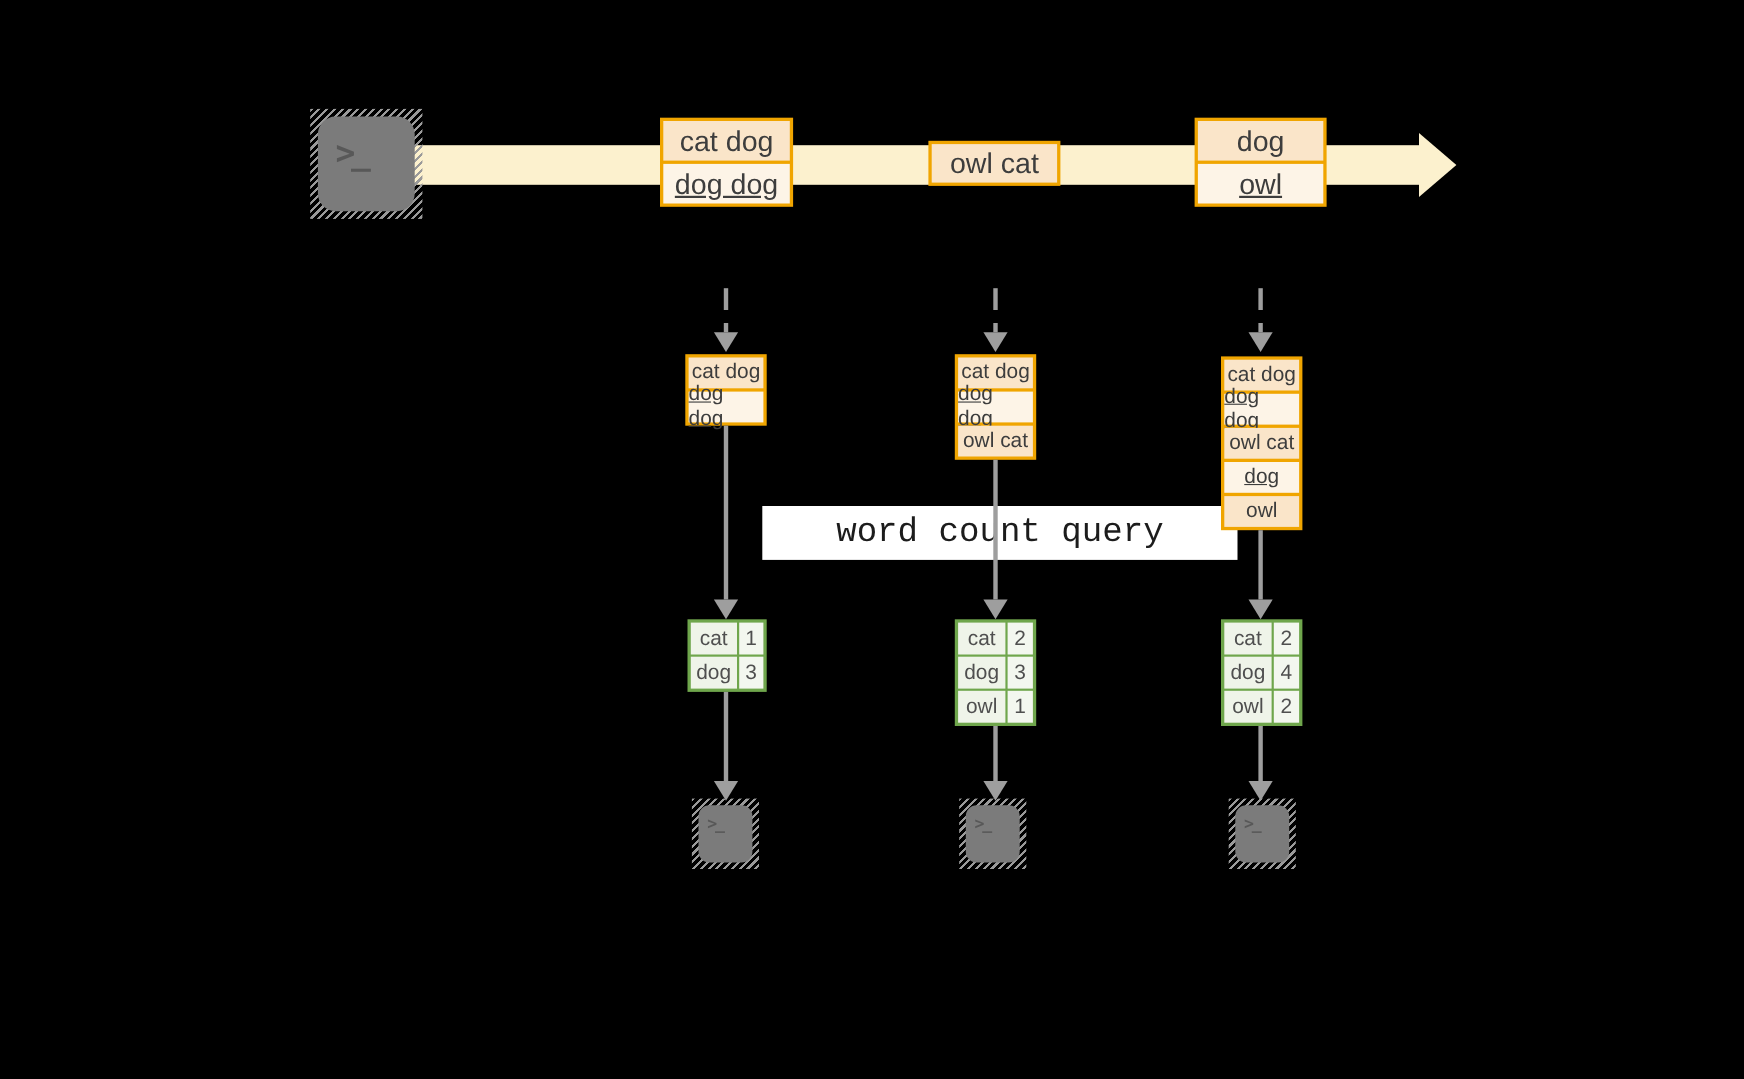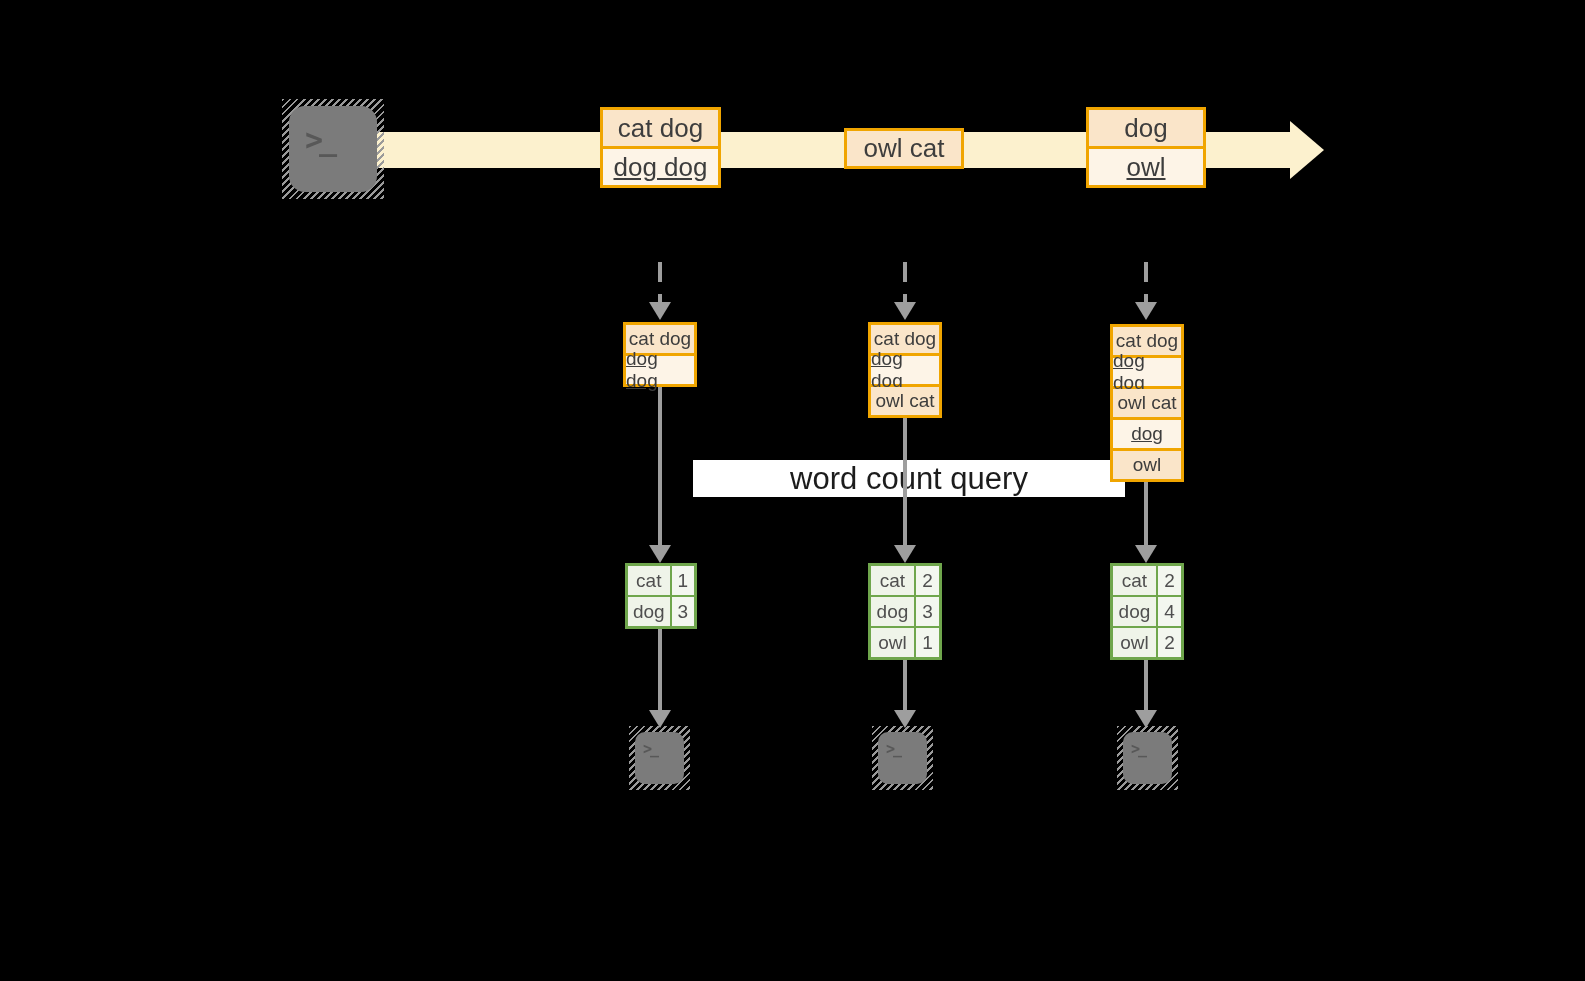--- a/index.html
+++ b/index.html
@@ -18,23 +18,23 @@
              font-size:26px;color:#3D3D3D;}
   .obox .row.h36{height:36px;} .obox .row.h35{height:35px;}
   .peach{background:#FAE5C9;} .cream{background:#FDF4E7;text-decoration:underline;}
 
   
   .stack{position:absolute;background:#F0A500;padding:3px;display:flex;flex-direction:column;gap:3px;z-index:3;}
   .stack .row{height:28px;display:flex;align-items:center;justify-content:center;
               font-size:19px;color:#3D3D3D;}
 
   
-  .wcq{position:absolute;left:693px;top:460px;width:432px;height:37px;background:#FFFFFF;
+  .wcq{position:absolute;left:693px;top:460px;width:432px;height:49px;background:#FFFFFF;
        display:flex;align-items:center;justify-content:center;
-       font-size:31px;color:#1C1C1C;z-index:2;}
+       font-size:31px;color:#1C1C1C;z-index:2;font-family:Liberation Mono, monospace;}
 
   
   .gtable{position:absolute;background:#6FA64C;padding:3px;display:grid;
           grid-template-columns:1.85fr 1fr;gap:2px;z-index:3;}
   .gtable .cell{height:29px;display:flex;align-items:center;justify-content:center;
                 font-size:19px;color:#4F4F4F;}
   .cell.w{background:#EFF4E9;} .cell.v{background:#F3F7EF;}
 
   
   .vline{position:absolute;width:4px;background:#9E9E9E;z-index:4;}

